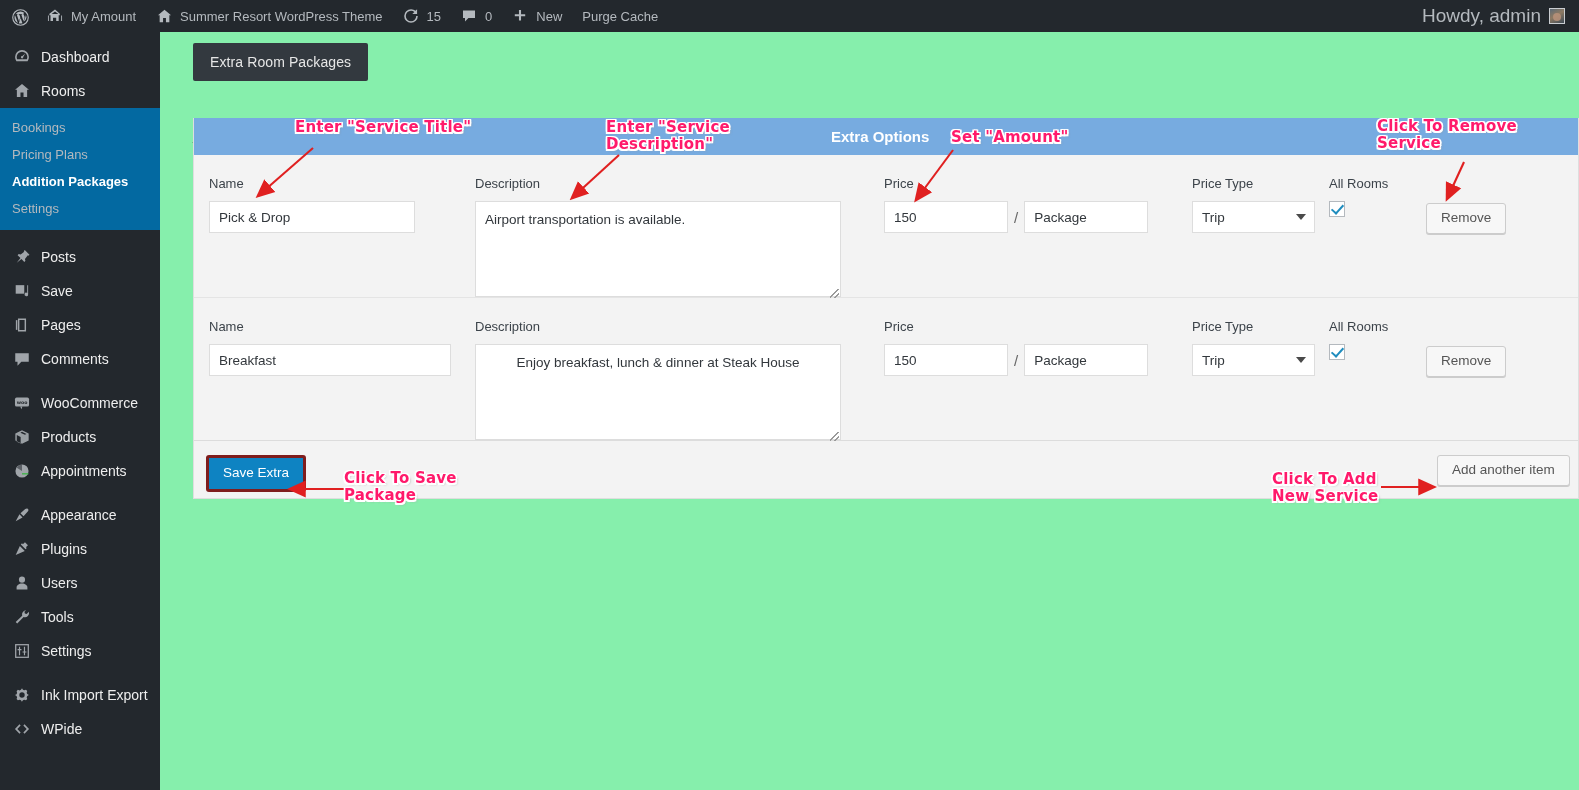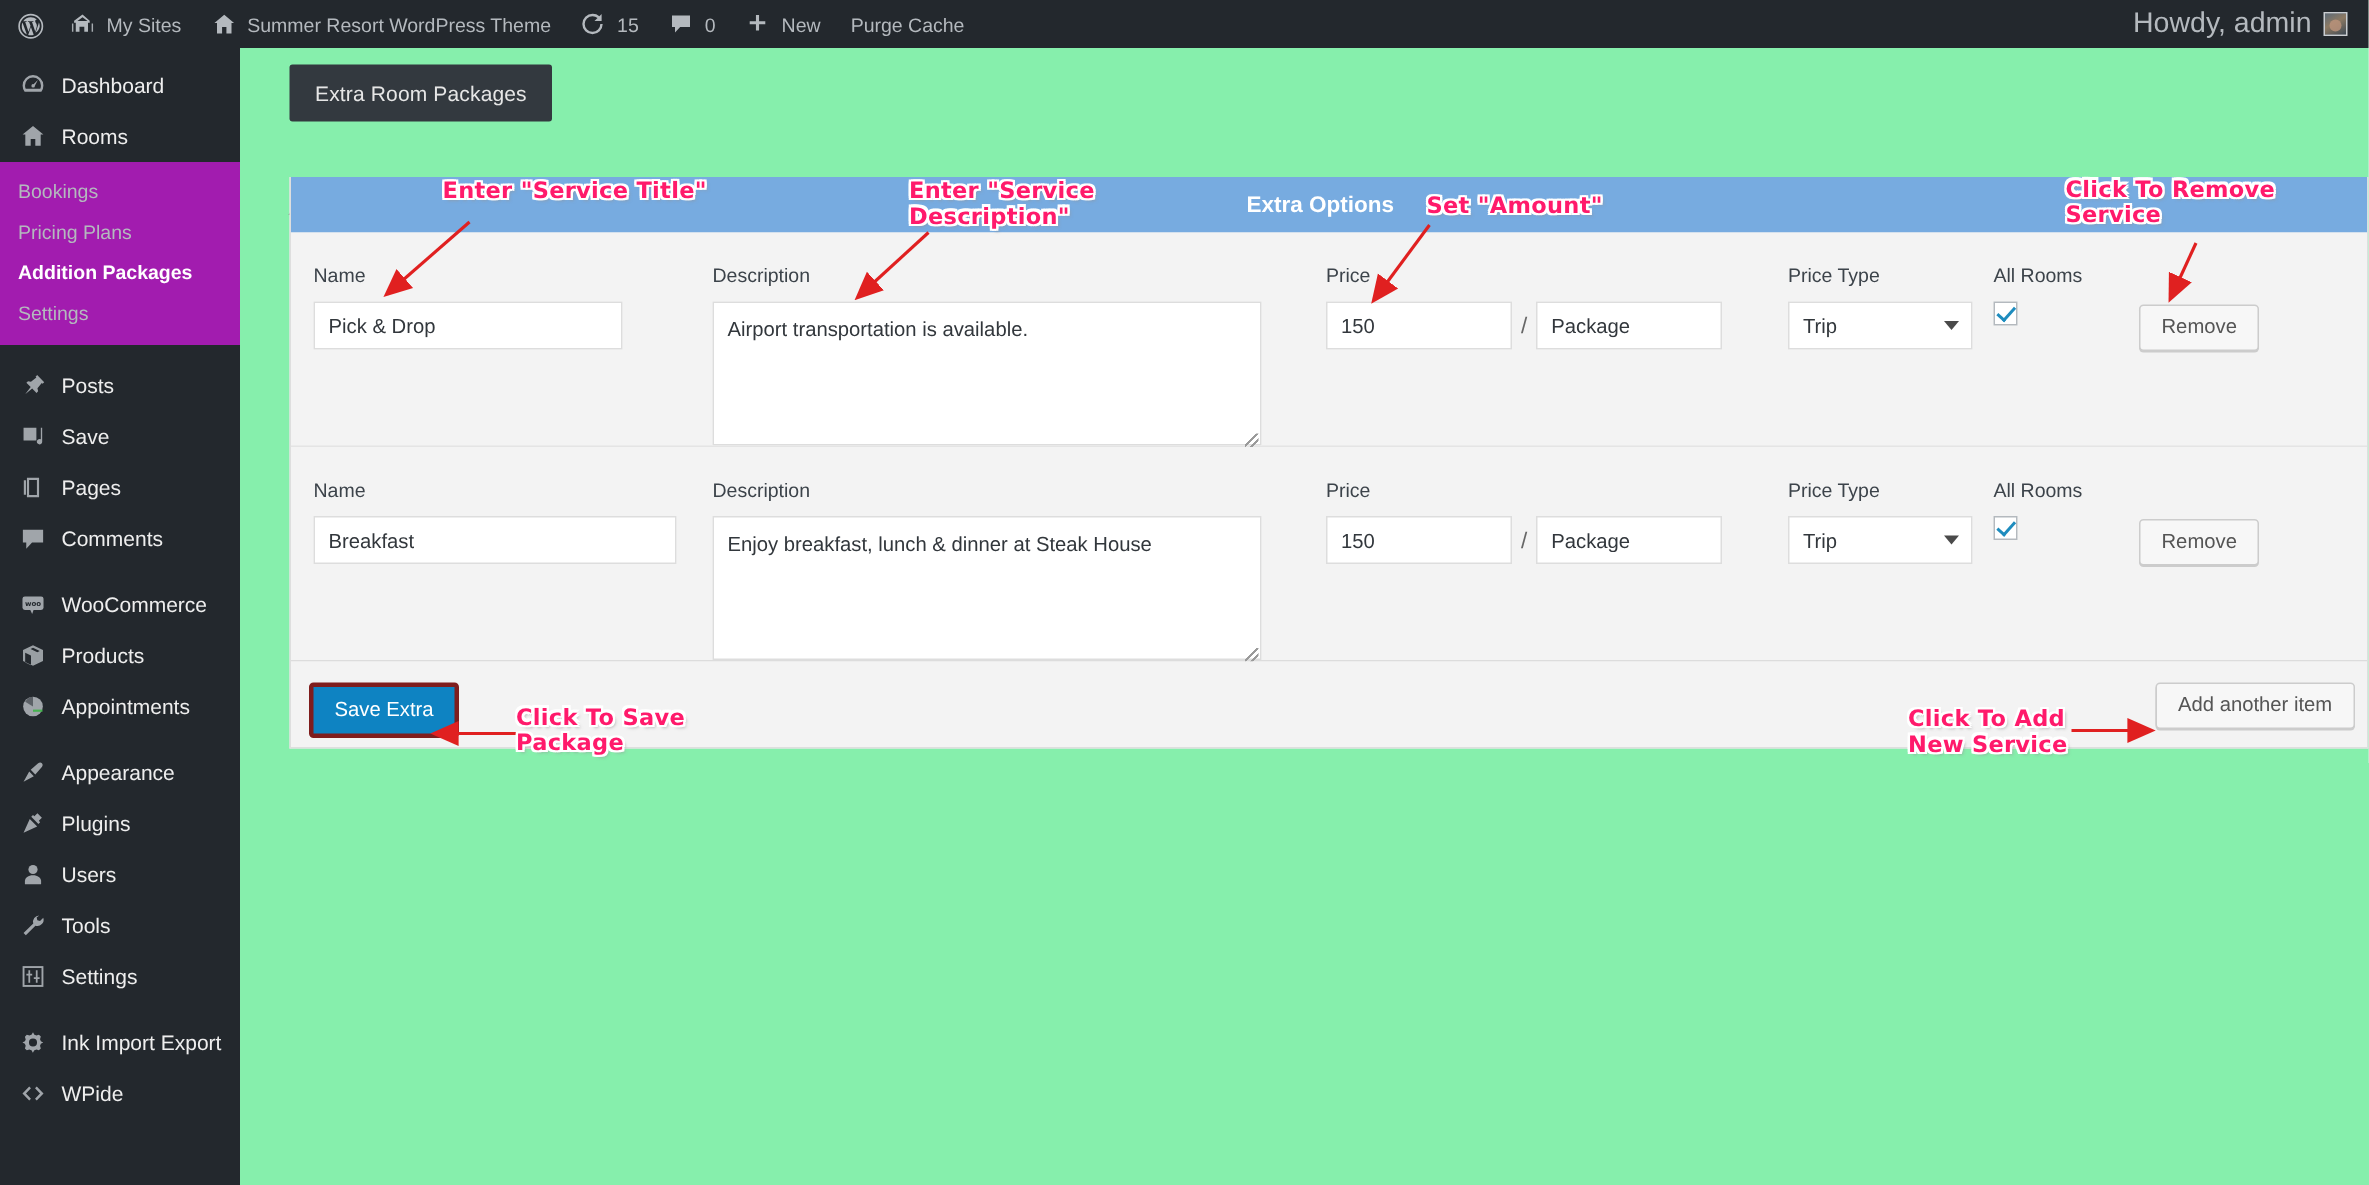--- a/index.html
+++ b/index.html
@@ -76,21 +76,21 @@
     font-weight: 600;
   }
   .menu-item.current .mi-icon { color: #fff; }
   .menu-item.current::after {
     content: "";
     position: absolute; right: -8px; top: 50%;
     margin-top: -8px;
     border: 8px solid transparent;
     border-right-color: #f1f1f1;
   }
-  .submenu { background: #a21caf; padding: 6px 0 8px; }
+  .submenu { background: #0369a1; padding: 6px 0 8px; }
   .submenu .sub-item {
     display: block;
     padding: 4px 0 4px 12px;
     font-size: 13px;
     color: #b4b9be;
     line-height: 19px;
   }
   .submenu .sub-item.current { color: #fff; font-weight: bold; }
   .menu-sep { height: 10px; background: #23282d; }
 
@@ -284,21 +284,21 @@
     </span>
   </div>
 
   <div class="ab-item">
     <span class="ab-icon">
       <svg width="16" height="16" viewBox="0 0 20 20" fill="#b4b9be">
         <path d="M10 2 3 7.2V9h1.4v7.4h3.1v-4.1h4v4.1h3.1V9H16V7.2ZM10 4.3l4.2 3.1H5.8Z"></path>
         <path d="M1.2 9.5h1.2v6.9H1.2Zm16.4 0h1.2v6.9h-1.2Z" opacity=".9"></path>
       </svg>
     </span>
-    <span>My Sites</span>
+    <span>My Amount</span>
   </div>
 
   <div class="ab-item">
     <span class="ab-icon">
       <svg width="17" height="17" viewBox="0 0 20 20" fill="#b4b9be">
         <path d="M10 2.2 2.3 8.6h2v8.2h4v-5h3.4v5h4V8.6h2Z"></path>
       </svg>
     </span>
     <span>Summer Resort WordPress Theme</span>
   </div>
@@ -570,21 +570,21 @@
 
     <div class="row last">
       <div class="fld" style="left:15px; top:21px;">
         <div class="fld-label">Name</div>
         <input type="text" style="width: 242px;" value="Breakfast">
       </div>
 
       <div class="fld" style="left:281px; top:21px;">
         <div class="fld-label">Description</div>
         <div class="ta-wrap">
-          <textarea style="width: 366px; height: 96px;">Enjoy breakfast, lunch &amp; dinner at Steak House</textarea>
+          <textarea style="width: 366px; height: 96px; text-align: center;">Enjoy breakfast, lunch &amp; dinner at Steak House</textarea>
         </div>
       </div>
 
       <div class="fld" style="left:690px; top:21px;">
         <div class="fld-label">Price</div>
         <div style="display:flex; align-items:center; gap:6px;">
           <input type="text" style="width: 124px;" value="150">
           <span class="slash">/</span>
           <input type="text" style="width: 124px;" value="Package">
         </div>

